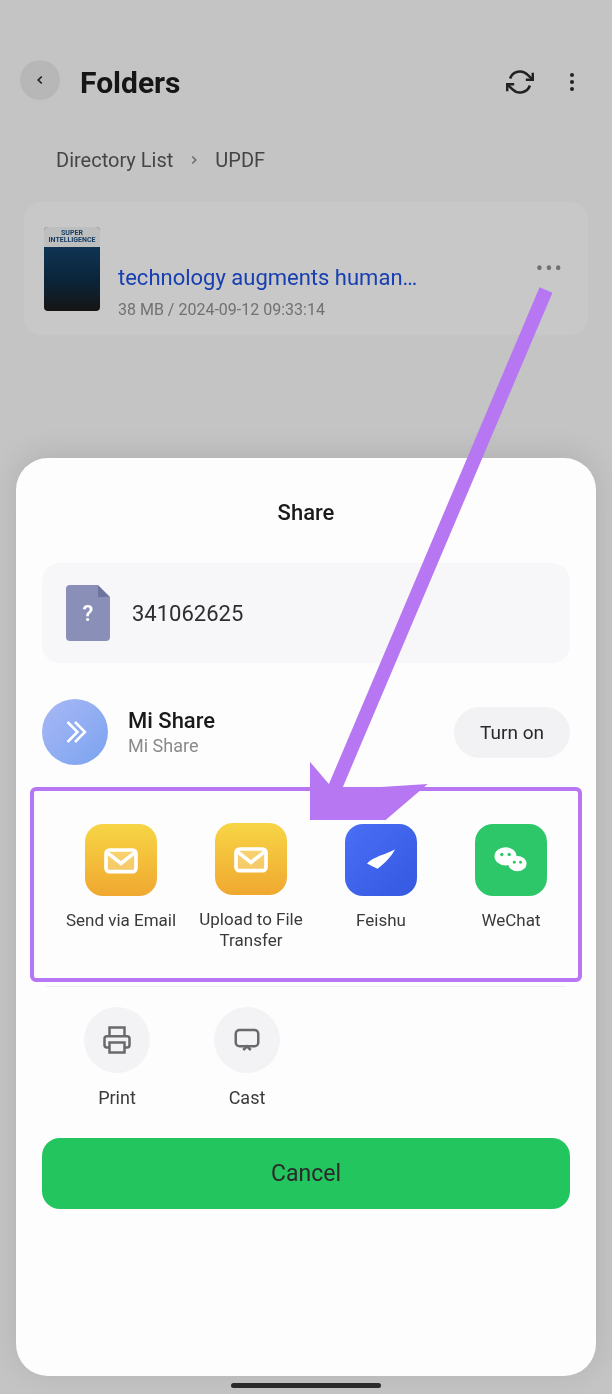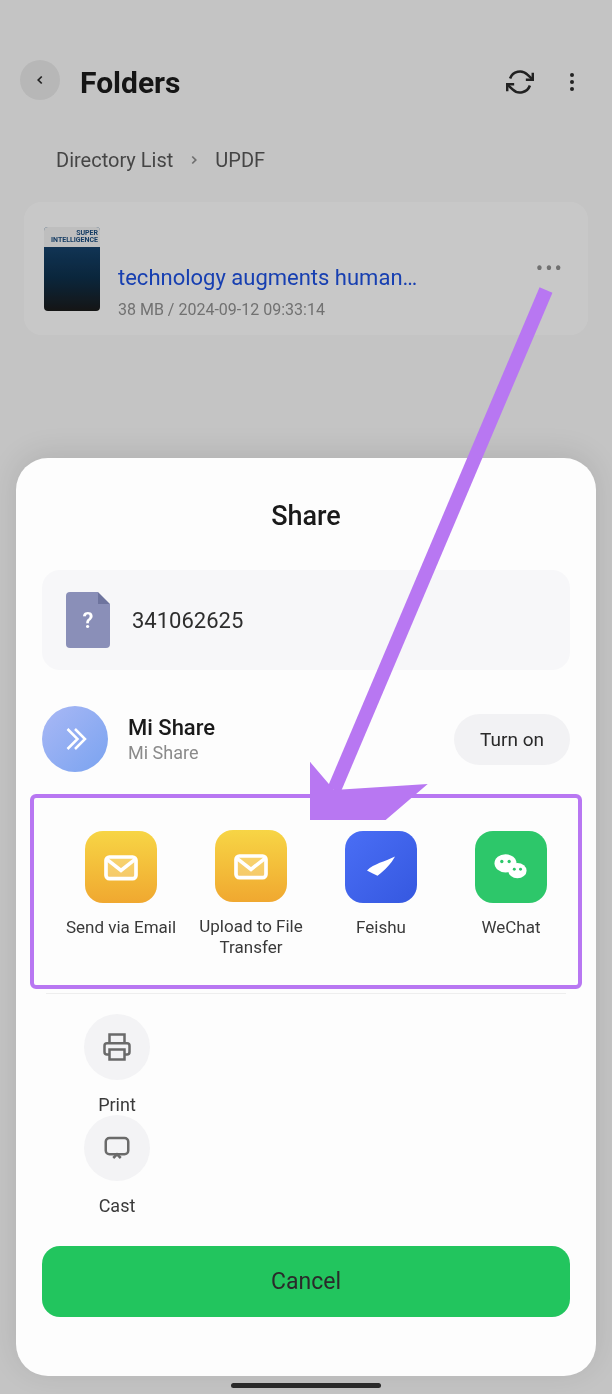--- a/index.html
+++ b/index.html
@@ -77,21 +77,21 @@
     }
     .file-thumb-label {
       position: absolute;
       top: 0; left: 0; right: 0;
       background: #e8e8e8;
       color: #1a4a7a;
       font-size: 7px;
       font-weight: 700;
       padding: 3px 2px;
       line-height: 1;
-      text-align: right;
+      text-align: center;
     }
     .file-info {
       flex: 1;
       min-width: 0;
     }
     .file-name {
       font-size: 22px;
       color: #1d4ed8;
       white-space: nowrap;
       overflow: hidden;
@@ -122,21 +122,21 @@
       top: 458px;
       background: #fdfdfd;
       border-radius: 32px;
       z-index: 10;
       padding: 42px 0 24px 0;
       box-shadow: 0 -4px 30px rgba(0,0,0,0.1);
       overflow: hidden;
     }
     .share-title {
       text-align: center;
-      font-size: 27px;
+      font-size: 22px;
       font-weight: 500;
       color: #1a1a1a;
       margin-bottom: 38px;
     }
     .share-file-row {
       margin: 0 26px;
       background: #f7f7f9;
       border-radius: 18px;
       padding: 22px 24px;
       display: flex;
@@ -235,21 +235,20 @@
       line-height: 1.25;
       min-height: 42px;
     }
     .ic-email { background: linear-gradient(180deg, #f7d545 0%, #f0a830 100%); }
     .ic-feishu { background: linear-gradient(135deg, #4a6ef5 0%, #3558e0 100%); }
     .ic-wechat { background: #2dc76a; }
     .actions-row {
       display: flex;
       padding: 20px 22px 4px 36px;
       gap: 0;
-      flex-direction: column;
     }
     .action-item {
       width: 130px;
       display: flex;
       flex-direction: column;
       align-items: center;
       gap: 14px;
     }
     .action-icon {
       width: 66px; height: 66px;

